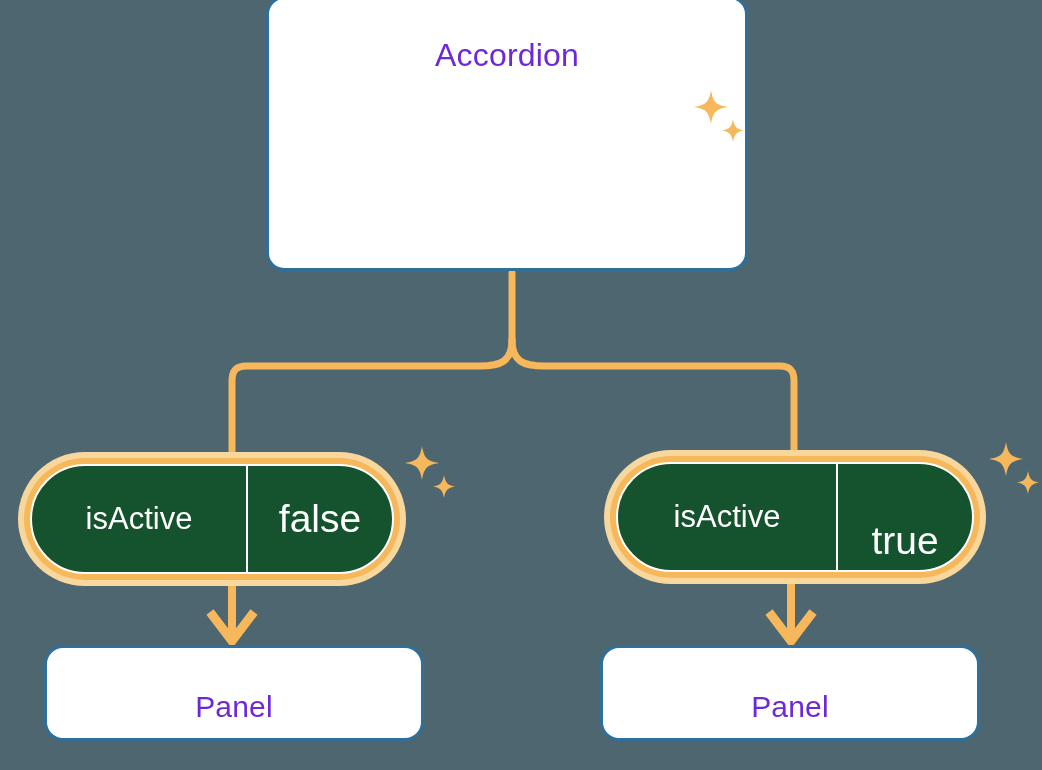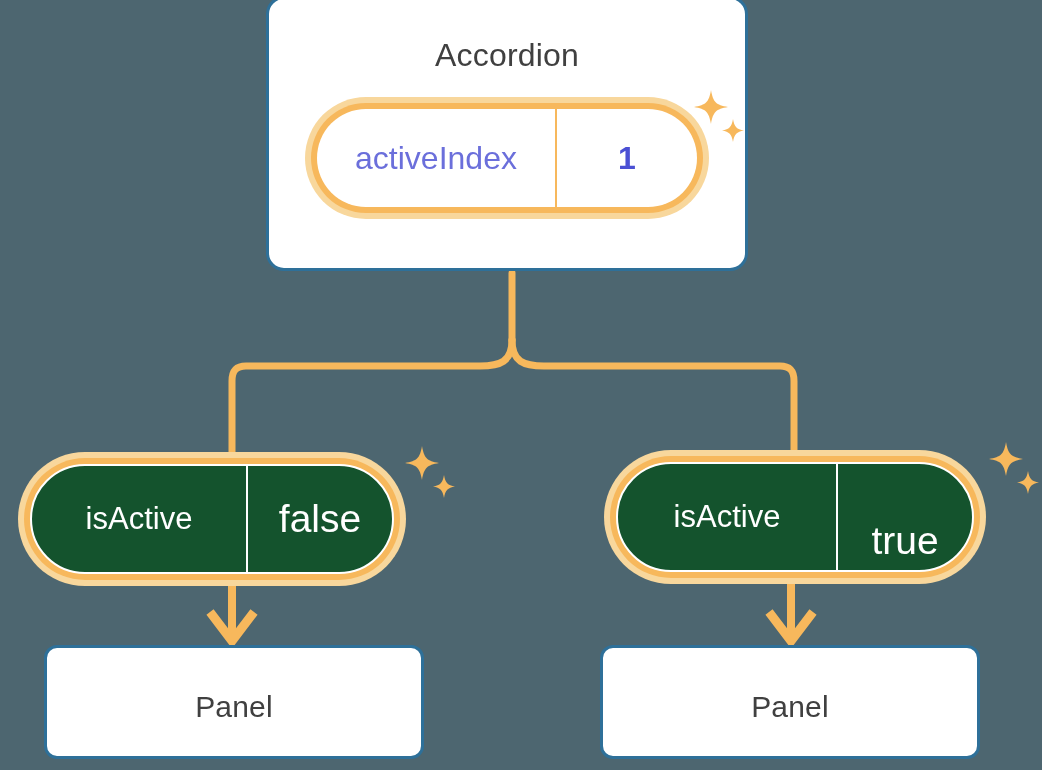--- a/index.html
+++ b/index.html
@@ -31,21 +31,21 @@
 
   
   .card {
     position: absolute;
     background: #ffffff;
     border: 3px solid #2e7099;
     border-radius: 14px;
     box-sizing: border-box;
   }
   .card-title {
-    color: #404040;
+    color: #6d28d9;
     font-size: 32px;
     letter-spacing: .2px;
     text-align: center;
     white-space: nowrap;
   }
 
   #accordion-card {
     left: 266px;
     top: -4px;
     width: 482px;
@@ -54,23 +54,23 @@
   }
   #accordion-card .card-title {
     position: absolute;
     left: 0;
     right: 0;
     top: 38px;
   }
 
   .panel-card {
     width: 380px;
-    height: 114px;
+    height: 96px;
     top: 645px;
-    border-radius: 13px;
+    border-radius: 19px;
   }
   #panel-card-left  { left: 44px; }
   #panel-card-right { left: 600px; }
   .panel-card .card-title {
     position: absolute;
     left: 0;
     right: 0;
     top: 42px;
     font-size: 30px;
   }
@@ -188,28 +188,20 @@
     <path d="M210,612 L232,641 L254,612" fill="none" stroke="#f7b85c" stroke-width="9" stroke-linecap="butt" stroke-linejoin="miter"></path>
 
     <path d="M791,582 L791,638" fill="none" stroke="#f7b85c" stroke-width="8" stroke-linecap="butt"></path>
     <path d="M769,612 L791,641 L813,612" fill="none" stroke="#f7b85c" stroke-width="9" stroke-linecap="butt" stroke-linejoin="miter"></path>
   </svg>
 
   <div id="accordion-card" class="card">
     <div class="card-title">Accordion</div>
   </div>
 
-  <div id="pill-activeindex" class="pill-wrap">
-    <div class="pill-ring">
-      <div class="pill">
-        <div class="pill-key">activeIndex</div>
-        <div class="pill-val">1</div>
-      </div>
-    </div>
-  </div>
 
   <div id="pill-isactive-left" class="pill-wrap pill-purple">
     <div class="pill-ring">
       <div class="pill">
         <div class="pill-key">isActive</div>
         <div class="pill-val">false</div>
       </div>
     </div>
   </div>
 

